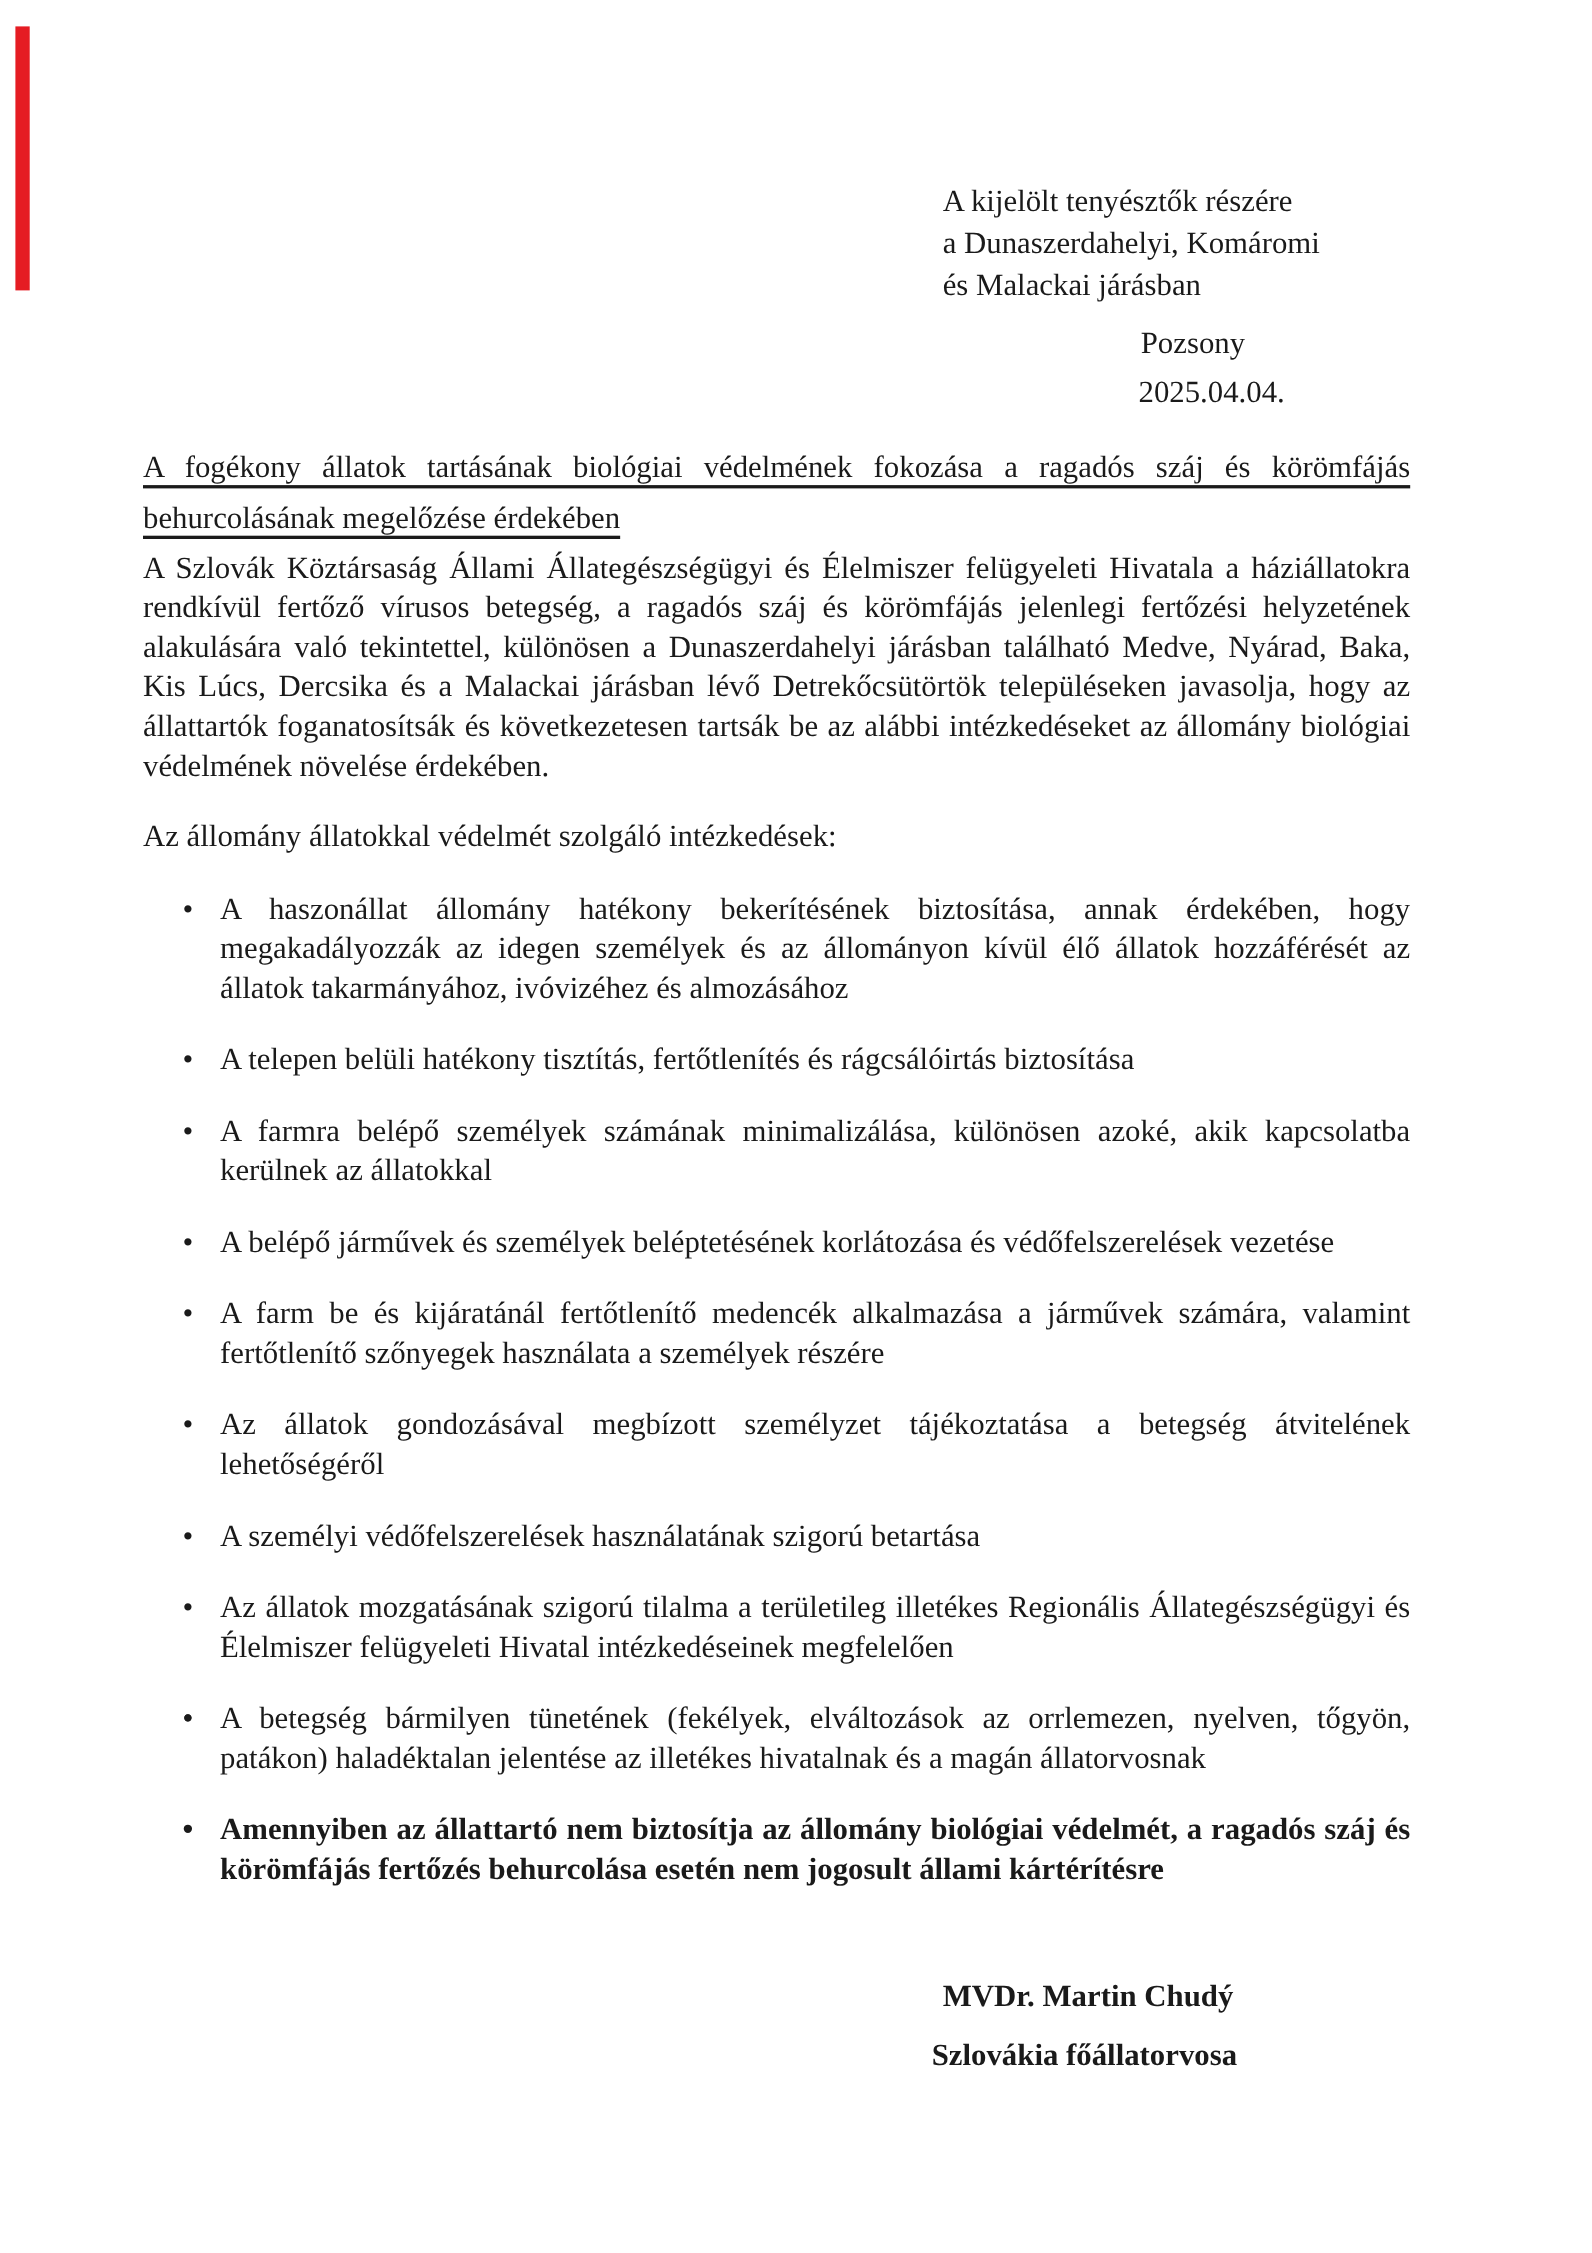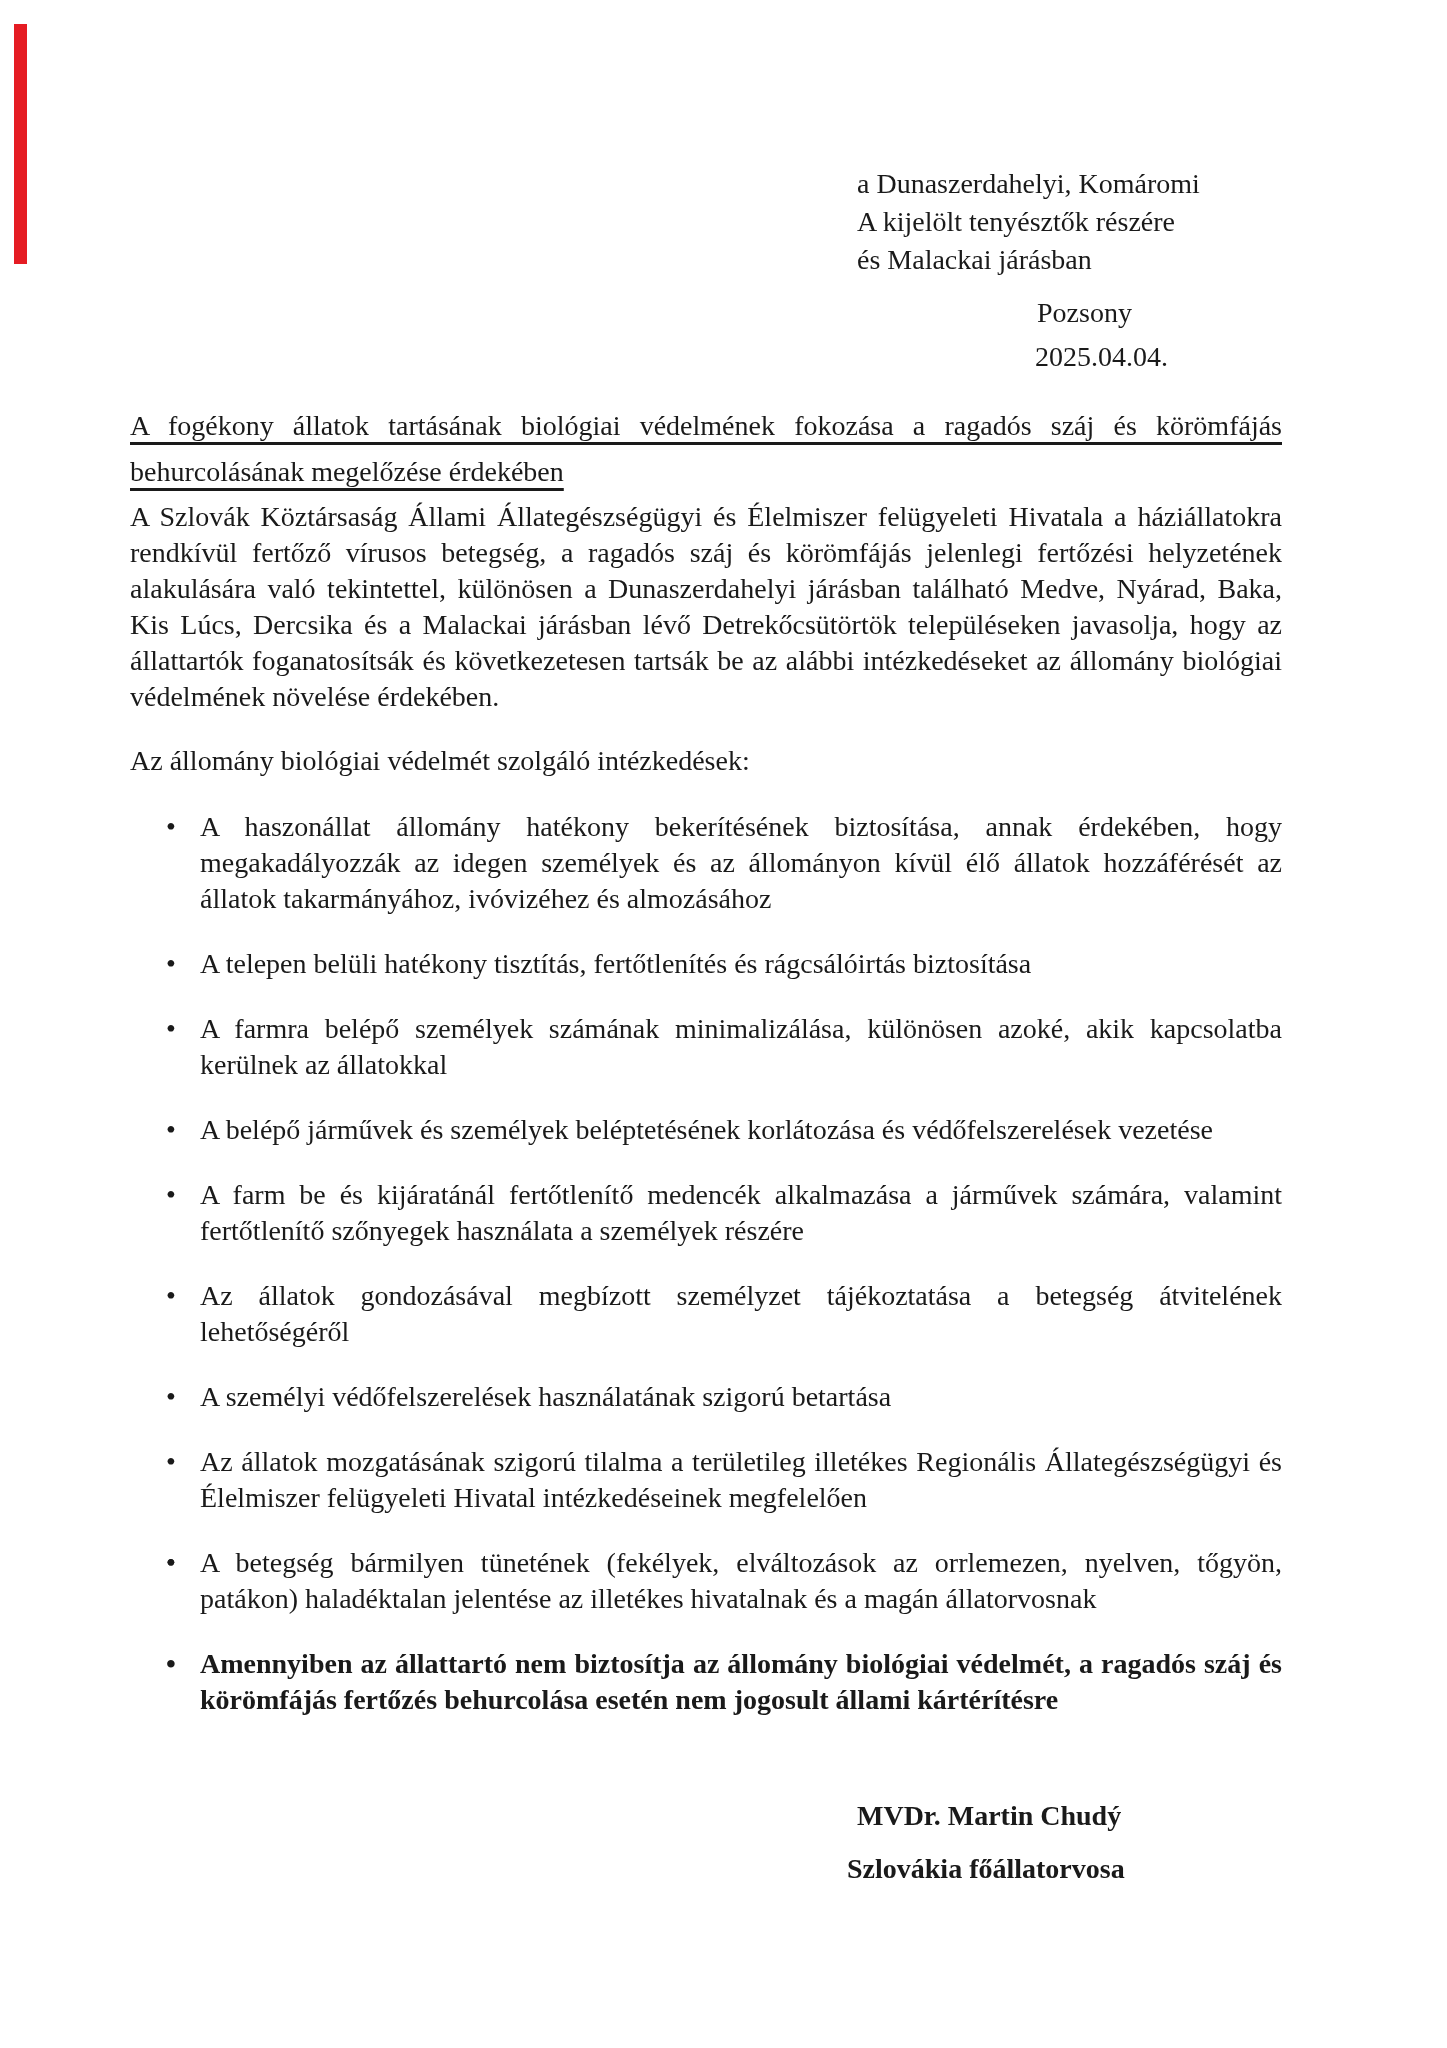--- a/index.html
+++ b/index.html
@@ -96,34 +96,34 @@
 </head>
 <body>
 
 <div class="page">
 
   <div class="red-mark" style="background: rgb(229, 28, 35);"></div>
 
   <div class="content">
 
     <div class="recipient-block">
+      <div>A kijelölt tenyésztők részére</div>
       <div>a Dunaszerdahelyi, Komáromi</div>
-      <div>A kijelölt tenyésztők részére</div>
       <div>és Malackai járásban</div>
     </div>
 
     <div class="place-line">Pozsony</div>
 
     <div class="date-line">2025.04.04.</div>
 
     <div class="doc-title">A fogékony állatok tartásának biológiai védelmének fokozása a ragadós száj és körömfájás behurcolásának megelőzése érdekében</div>
 
     <p class="intro-par">A Szlovák Köztársaság Állami Állategészségügyi és Élelmiszer felügyeleti Hivatala a háziállatokra rendkívül fertőző vírusos betegség, a ragadós száj és körömfájás jelenlegi fertőzési helyzetének alakulására való tekintettel, különösen a Dunaszerdahelyi járásban található Medve, Nyárad, Baka, Kis Lúcs, Dercsika és a Malackai járásban lévő Detrekőcsütörtök településeken javasolja, hogy az állattartók foganatosítsák és következetesen tartsák be az alábbi intézkedéseket az állomány biológiai védelmének növelése érdekében.</p>
 
-    <div class="measures-heading">Az állomány biológiai védelmét szolgáló intézkedések:</div>
+    <div class="measures-heading">Az állomány állatokkal védelmét szolgáló intézkedések:</div>
 
     <ul class="measures">
       <li>
         <span class="bullet">•</span>
         <span>A haszonállat állomány hatékony bekerítésének biztosítása, annak érdekében, hogy megakadályozzák az idegen személyek és az állományon kívül élő állatok hozzáférését az állatok takarmányához, ivóvizéhez és almozásához</span>
       </li>
       <li>
         <span class="bullet">•</span>
         <span>A telepen belüli hatékony tisztítás, fertőtlenítés és rágcsálóirtás biztosítása</span>
       </li>

